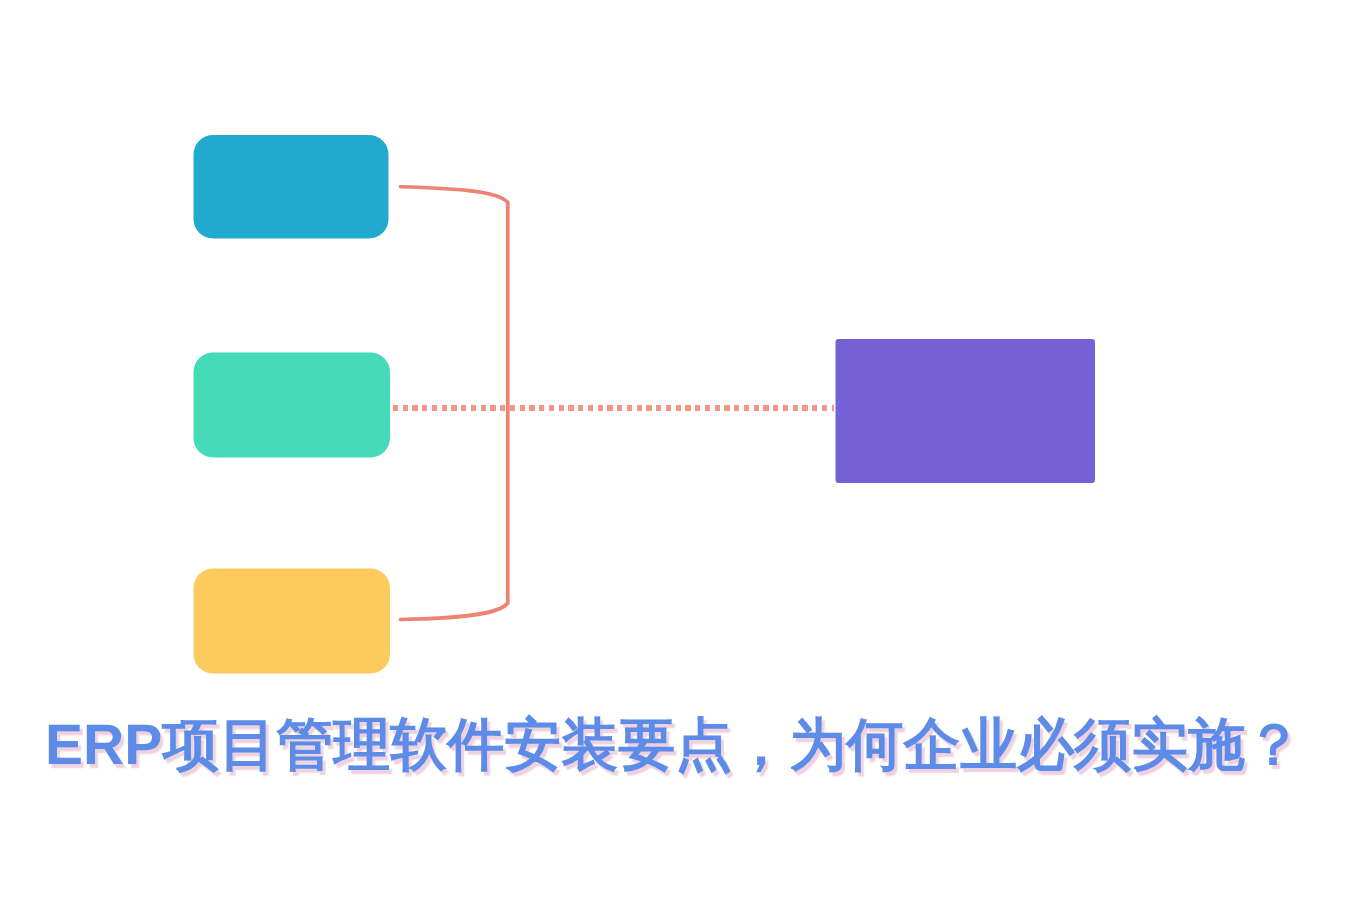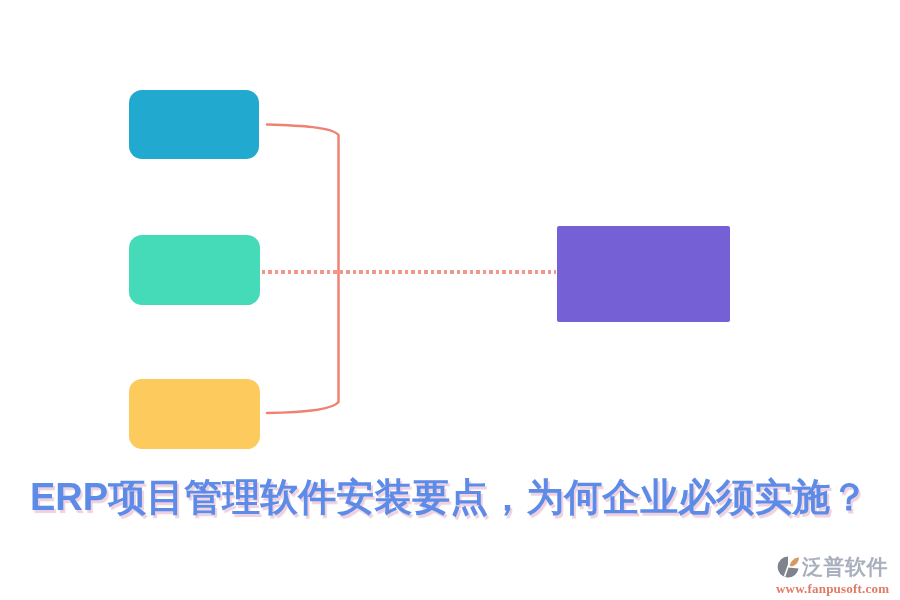--- a/index.html
+++ b/index.html
@@ -112,25 +112,14 @@
   <svg class="bracket-svg" viewBox="0 0 900 600" aria-hidden="true">
     <path d="M 267 124.5 C 300 125.5, 332 127, 338.5 135
              L 338.5 402
              C 332 410.5, 300 412.5, 267 413"></path>
   </svg>
 
   <div class="dotted-line"></div>
 
   <div class="headline">ERP项目管理软件安装要点，为何企业必须实施？</div>
 
-  <div class="watermark">
-    <div class="watermark-row">
-      <svg width="24" height="25" viewBox="0 0 24 25" aria-hidden="true">
-        <path d="M12 1.5 A 10.5 10.5 0 1 0 22.5 13.5 L 12 12.5 Z" fill="#7F838B"></path>
-        <path d="M13.5 10.5 Q 15.5 3.5 23 2.2 Q 23 9.2 16 11.4 Z" fill="#D29B66"></path>
-        <path d="M8.5 21.5 L 14.5 4.5" stroke="#ffffff" stroke-width="1.6" fill="none"></path>
-      </svg>
-      <span class="watermark-brand">泛普软件</span>
-    </div>
-    <span class="watermark-url">www.fanpusoft.com</span>
-  </div>
 
 </div>
 
 </body></html>

